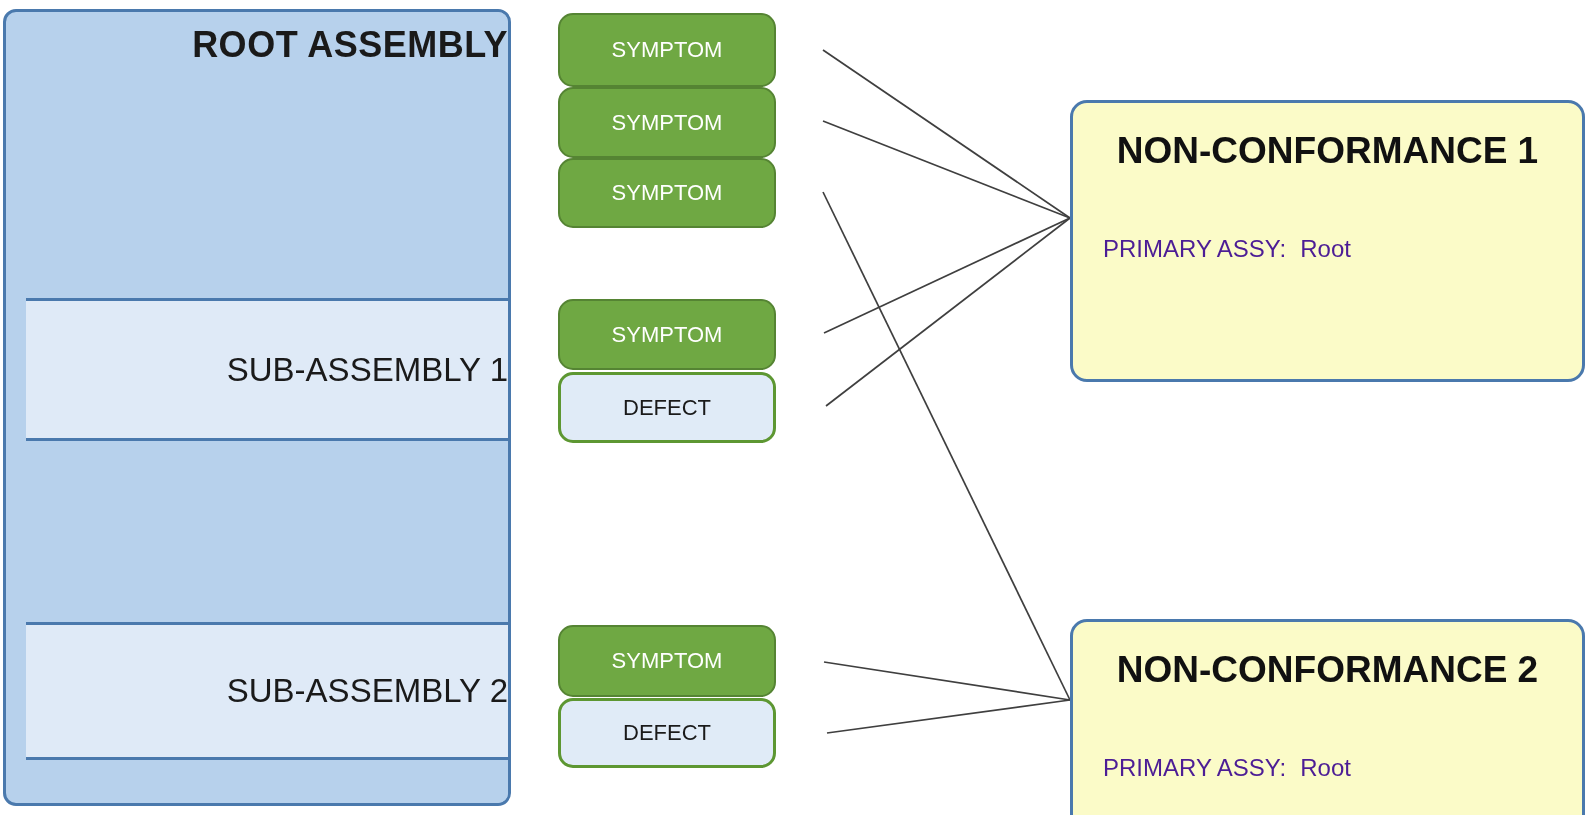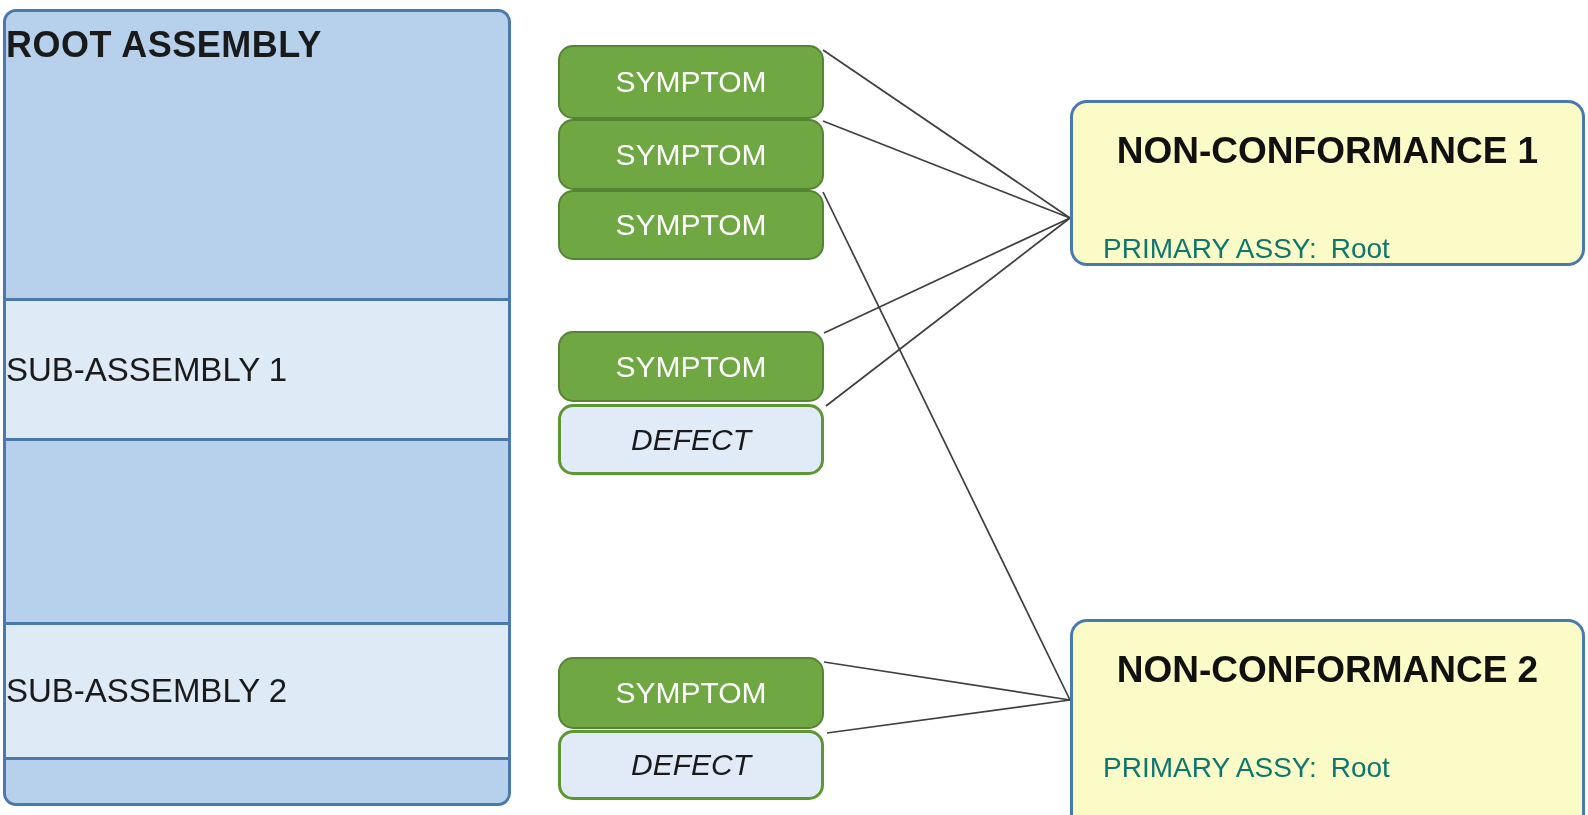--- a/index.html
+++ b/index.html
@@ -13,67 +13,66 @@
   
   .assembly-box{
     position:absolute;left:3px;top:9px;width:508px;height:797px;
     border:3px solid #4a79ad;border-radius:13px;
     background:#b7d1ec;
     display:flex;flex-direction:column;
     overflow:hidden;
     box-sizing:border-box;
     z-index:1;
   }
-  .band{box-sizing:border-box;display:flex;align-items:center;justify-content:flex-start;}
+  .band{box-sizing:border-box;display:flex;align-items:center;justify-content:flex-end;margin-left:20px;}
   .band.dark{background:#b7d1ec;}
   .band.light{background:#dfeaf7;border-top:3px solid #4a79ad;border-bottom:3px solid #4a79ad;}
   .band.root-band{height:286px;align-items:flex-start;background:#b7d1ec;}
   .band.sub1-band{height:143px;}
   .band.mid-band{height:181px;}
   .band.sub2-band{height:138px;}
   .band.bottom-band{flex:1;}
   .assembly-title{
     font-size:36px;font-weight:bold;color:#1a1a1a;
     padding-top:12px;letter-spacing:0.5px;
   }
   .sub-label{font-size:33px;color:#1a1a1a;}
   
   .node{
-    position:absolute;left:558px;width:266px;
+    position:absolute;left:558px;width:218px;
     box-sizing:border-box;border-radius:15px;
     display:flex;align-items:center;justify-content:center;
-    font-size:30px;
+    font-size:22px;
     z-index:1;
-    margin-top:32px;
   }
   .symptom{background:#6fa843;border:2px solid #558433;color:#ffffff;}
-  .defect{background:#e0ebf7;border:3px solid #5d9732;color:#1a1a1a;font-style:italic;}
+  .defect{background:#e0ebf7;border:3px solid #5d9732;color:#1a1a1a;}
   .n1{top:13px;height:74px;}
   .n2{top:87px;height:71px;}
   .n3{top:158px;height:70px;}
   .n4{top:299px;height:71px;}
   .n5{top:372px;height:71px;}
   .n6{top:625px;height:72px;}
   .n7{top:698px;height:70px;}
   
   .nc-box{
     position:absolute;left:1070px;width:515px;
     box-sizing:border-box;
     background:#fbfbc8;border:3px solid #4a79ad;border-radius:17px;
     z-index:1;
   }
-  .nc1{top:100px;height:166px;}
+  .nc1{top:100px;height:282px;}
   .nc2{top:583px;height:222px;margin-top:36px;}
   .nc-title{
     text-align:center;font-weight:bold;font-size:37px;color:#111111;
     margin-top:27px;
   }
   .nc-body{
     position:absolute;left:30px;right:14px;top:128px;
-    font-size:28px;line-height:36px;color:#0f766e;
+    font-size:24px;line-height:36px;color:#4c1d95;
     white-space:nowrap;
   }
   .nc-value{margin-left:14px;}
   
   #connector-svg{
     position:absolute;left:0;top:0;width:1588px;height:815px;
     z-index:0;pointer-events:none;
   }
   #connector-svg line{stroke:#3f3f3f;stroke-width:1.7;}
 </style>

